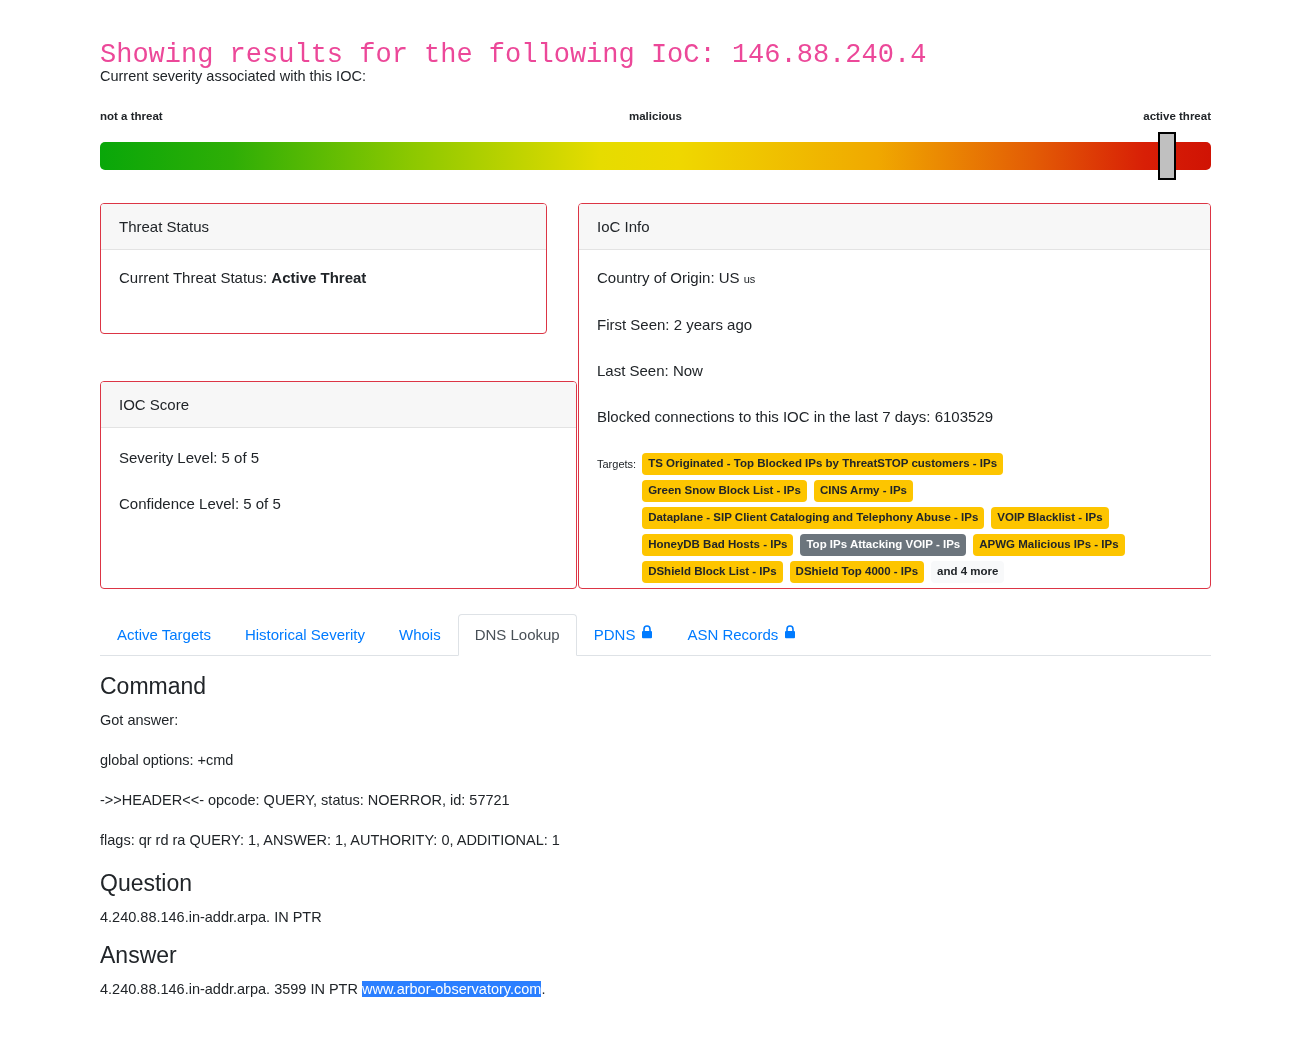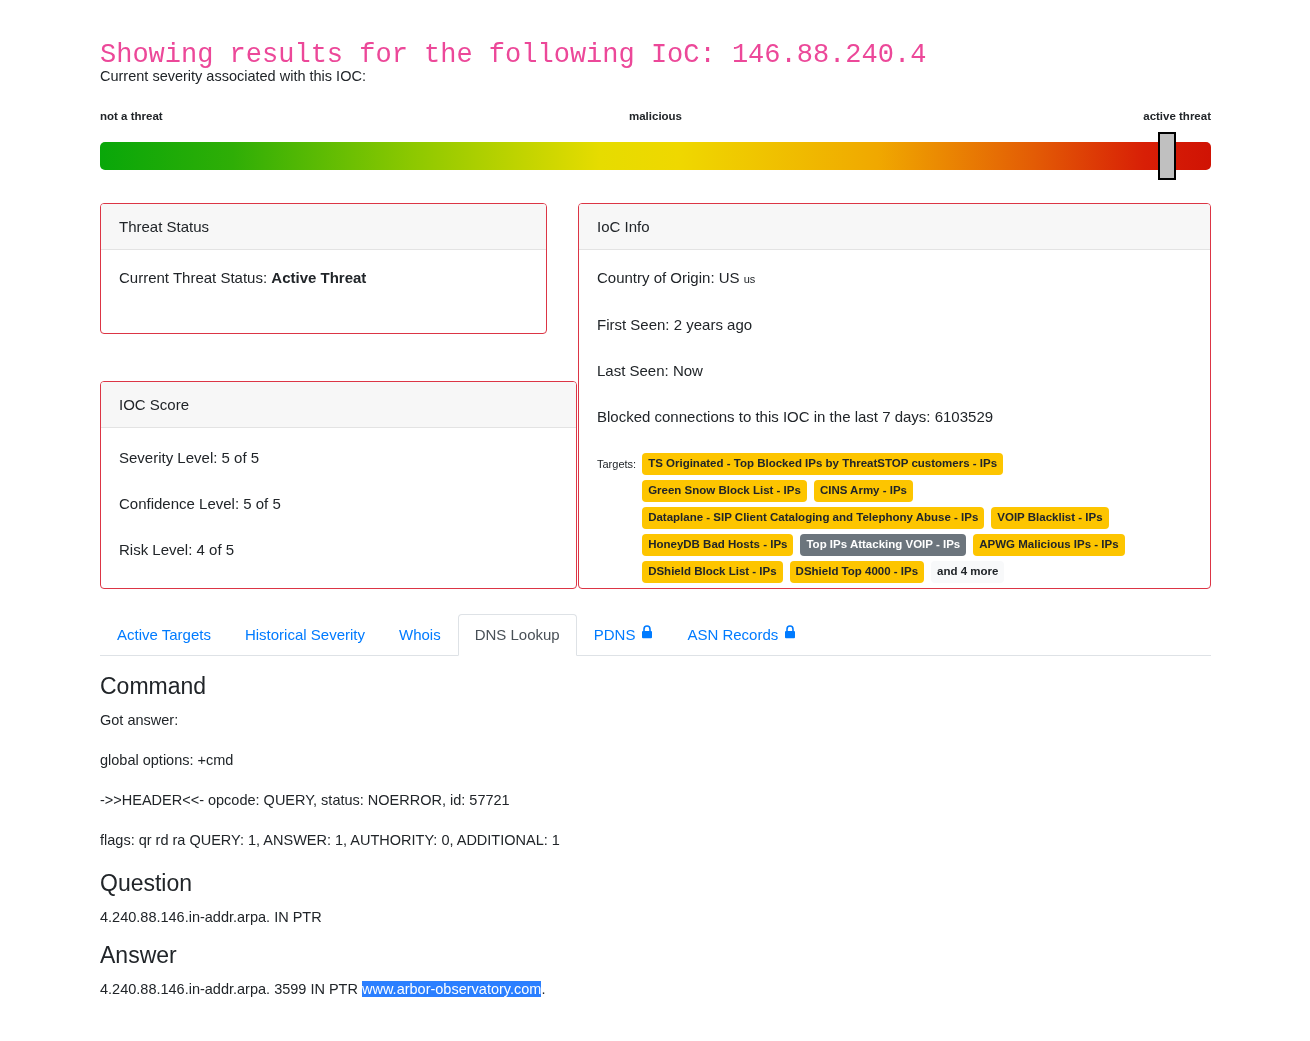--- a/index.html
+++ b/index.html
@@ -164,21 +164,20 @@
         <span class="bold">Active Threat</span>
       </div>
     </div>
   </div>
 
   <div class="card" id="ioc-score-card">
     <div class="card-header">IOC Score</div>
     <div class="card-body">
       <div class="card-line">Severity Level: 5 of 5</div>
       <div class="card-line">Confidence Level: 5 of 5</div>
-      <div class="card-line">Risk Level: 4 of 5</div>
     </div>
   </div>
 
   <div class="card" id="ioc-info-card">
     <div class="card-header">IoC Info</div>
     <div class="card-body">
       <div class="card-line">
         <span>Country of Origin: US</span>
         <span class="flag-code">us</span>
       </div>

